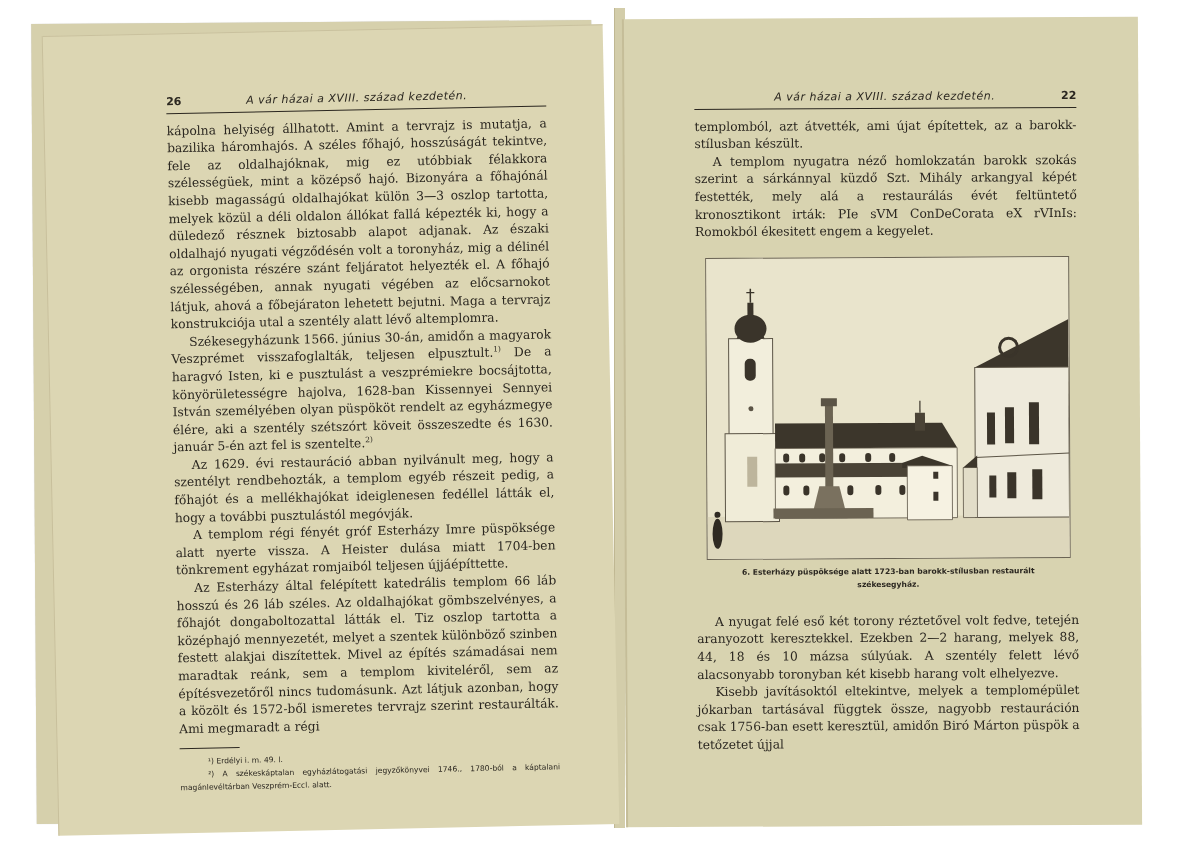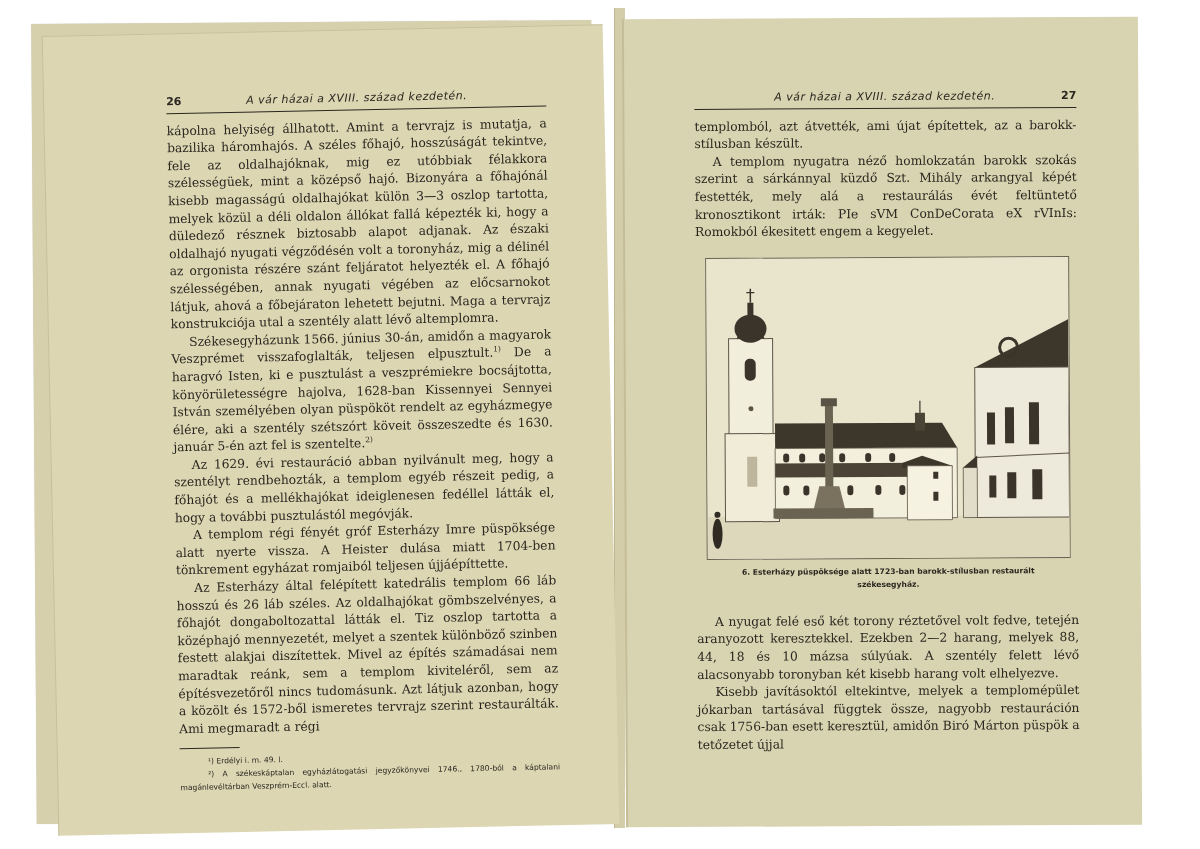--- a/index.html
+++ b/index.html
@@ -158,21 +158,21 @@
     <p class="footnote indent">¹) Erdélyi i. m. 49. l.</p>
     <p class="footnote indent">²) A székeskáptalan egyházlátogatási jegyzőkönyvei 1746., 1780-ból a káptalani magánlevéltárban Veszprém-Eccl. alatt.</p>
   </div>
 </div>
 
 <div class="right-page">
   <div class="page-content right-content">
     <div class="running-head">
       <span style="width:14px"></span>
       <span class="title">A vár házai a XVIII. század kezdetén.</span>
-      <span class="page-num">27</span>
+      <span class="page-num">22</span>
     </div>
 
     <p class="para"><span>templomból, azt átvették, ami újat építettek, az a barokk-stílusban készült.</span></p>
     <p class="para indent"><span>A templom nyugatra néző homlokzatán barokk szokás szerint a sárkánnyal küzdő Szt. Mihály arkangyal képét festették, mely alá a restaurálás évét feltüntető kronosztikont irták: PIe sVM ConDeCorata eX rVInIs: Romokból ékesitett engem a kegyelet.</span></p>
 
     <div class="figure">
       <div class="photo">
         <svg width="362" height="300" viewBox="0 0 362 300">
           <rect x="0" y="0" width="362" height="300" fill="#e9e4cc"></rect>
 

